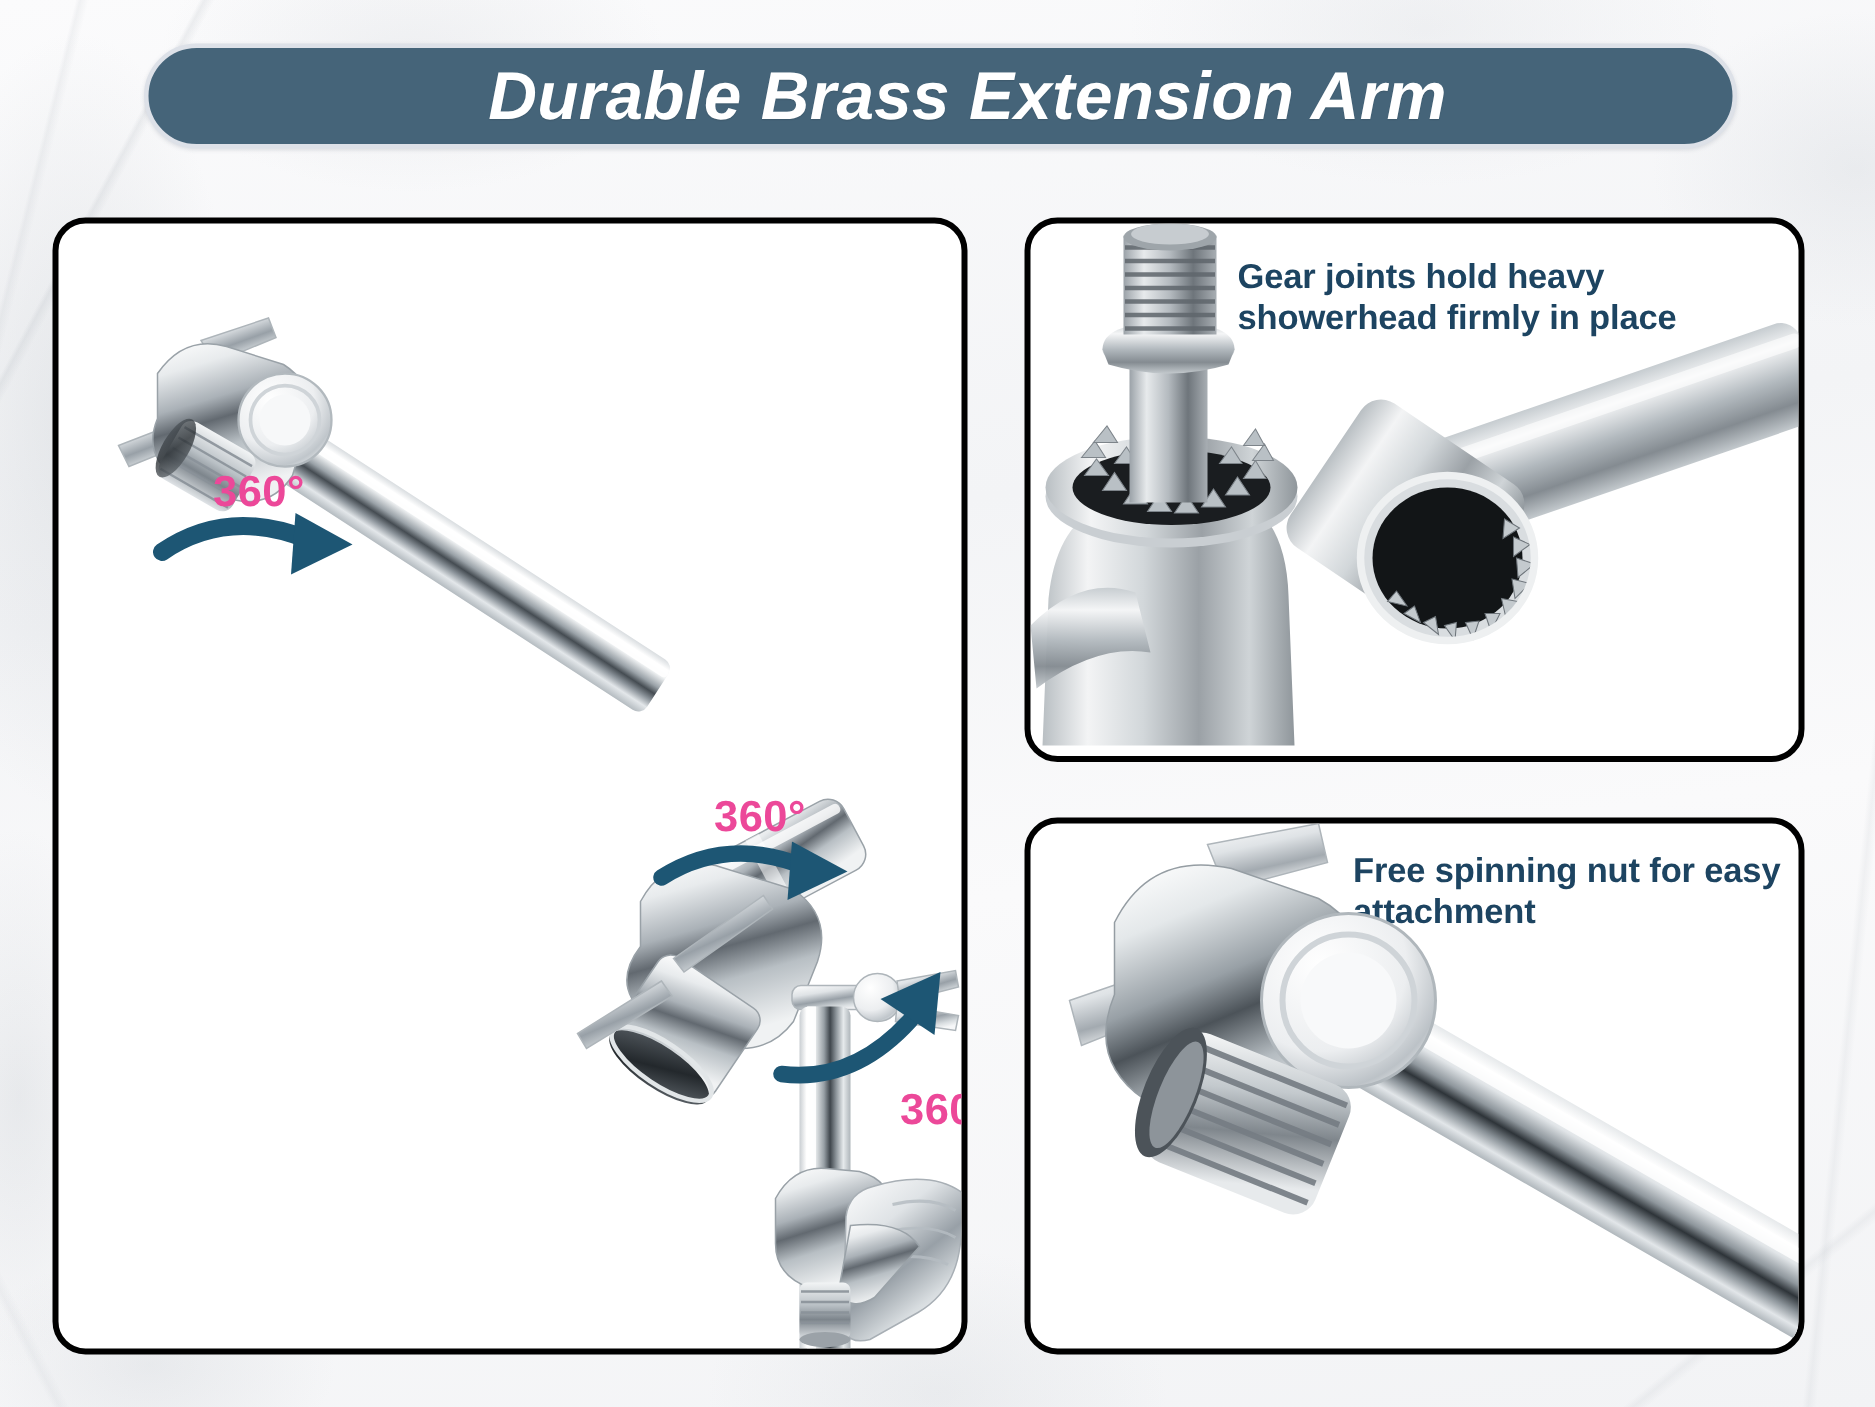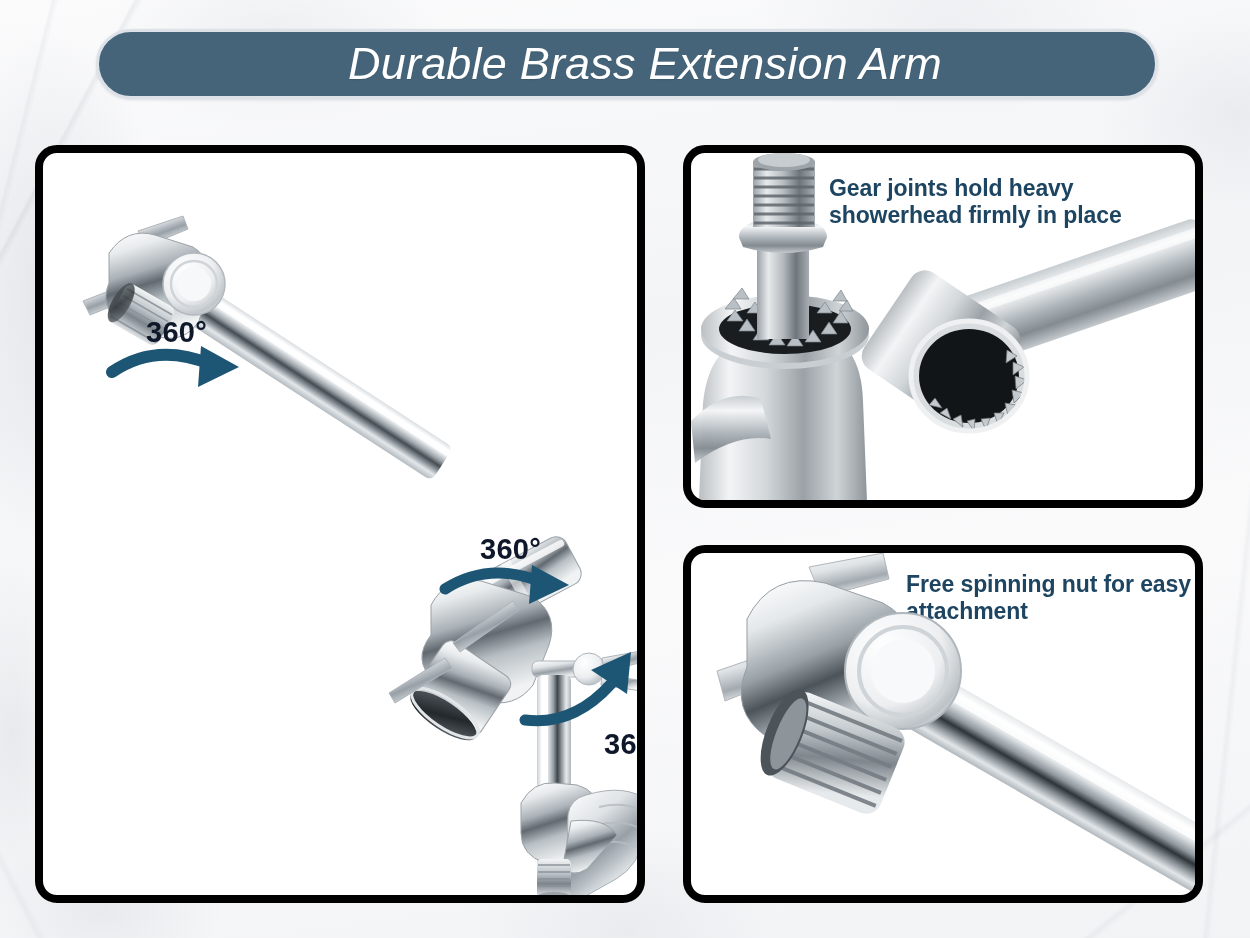--- a/index.html
+++ b/index.html
@@ -37,32 +37,32 @@
     position:absolute;left:96px;top:29px;width:1062px;height:70px;
     background:#456479;
     border:3px solid #dde1e8;
     border-radius:35px;
     box-sizing:border-box;
     display:flex;align-items:center;justify-content:center;
     box-shadow:0 1px 3px rgba(90,100,115,.18);
   }
   #banner-text{
     color:#ffffff;
-    font-size:45px;font-weight:normal;font-style:italic;
+    font-size:45px;font-weight:bold;font-style:italic;
     letter-spacing:.2px;
     white-space:nowrap;
     text-shadow:0 1px 1px rgba(0,0,0,.12);
     margin-left:36px;
   }
 
   
   .panel{
     position:absolute;
     background:#ffffff;
-    border:8px solid #000000;
+    border:4px solid #000000;
     border-radius:22px;
     box-sizing:border-box;
     overflow:hidden;
   }
   #panel-main{left:35px;top:145px;width:610px;height:758px;}
   #panel-gear{left:683px;top:145px;width:520px;height:363px;}
   #panel-nut {left:683px;top:545px;width:520px;height:358px;padding-left:40px;}
 
   
   .caption{
@@ -70,21 +70,21 @@
     color:#1d4461;
     font-size:23px;font-weight:bold;line-height:1.18;
     letter-spacing:-.1px;
   }
   #cap-gear{left:138px;top:22px;width:360px;}
   #cap-nut {left:215px;top:18px;width:290px;}
 
   
   .deg{
     position:absolute;
-    color:#0f172a;
+    color:#ec4899;
     font-size:29px;font-weight:bold;
     letter-spacing:.3px;
   }
   #deg1{left:103px;top:163px;}
   #deg2{left:437px;top:380px;}
   #deg3{left:561px;top:575px;}
   .arrow{position:absolute;}
 
   
   .svgart{position:absolute;left:0;top:0;}

